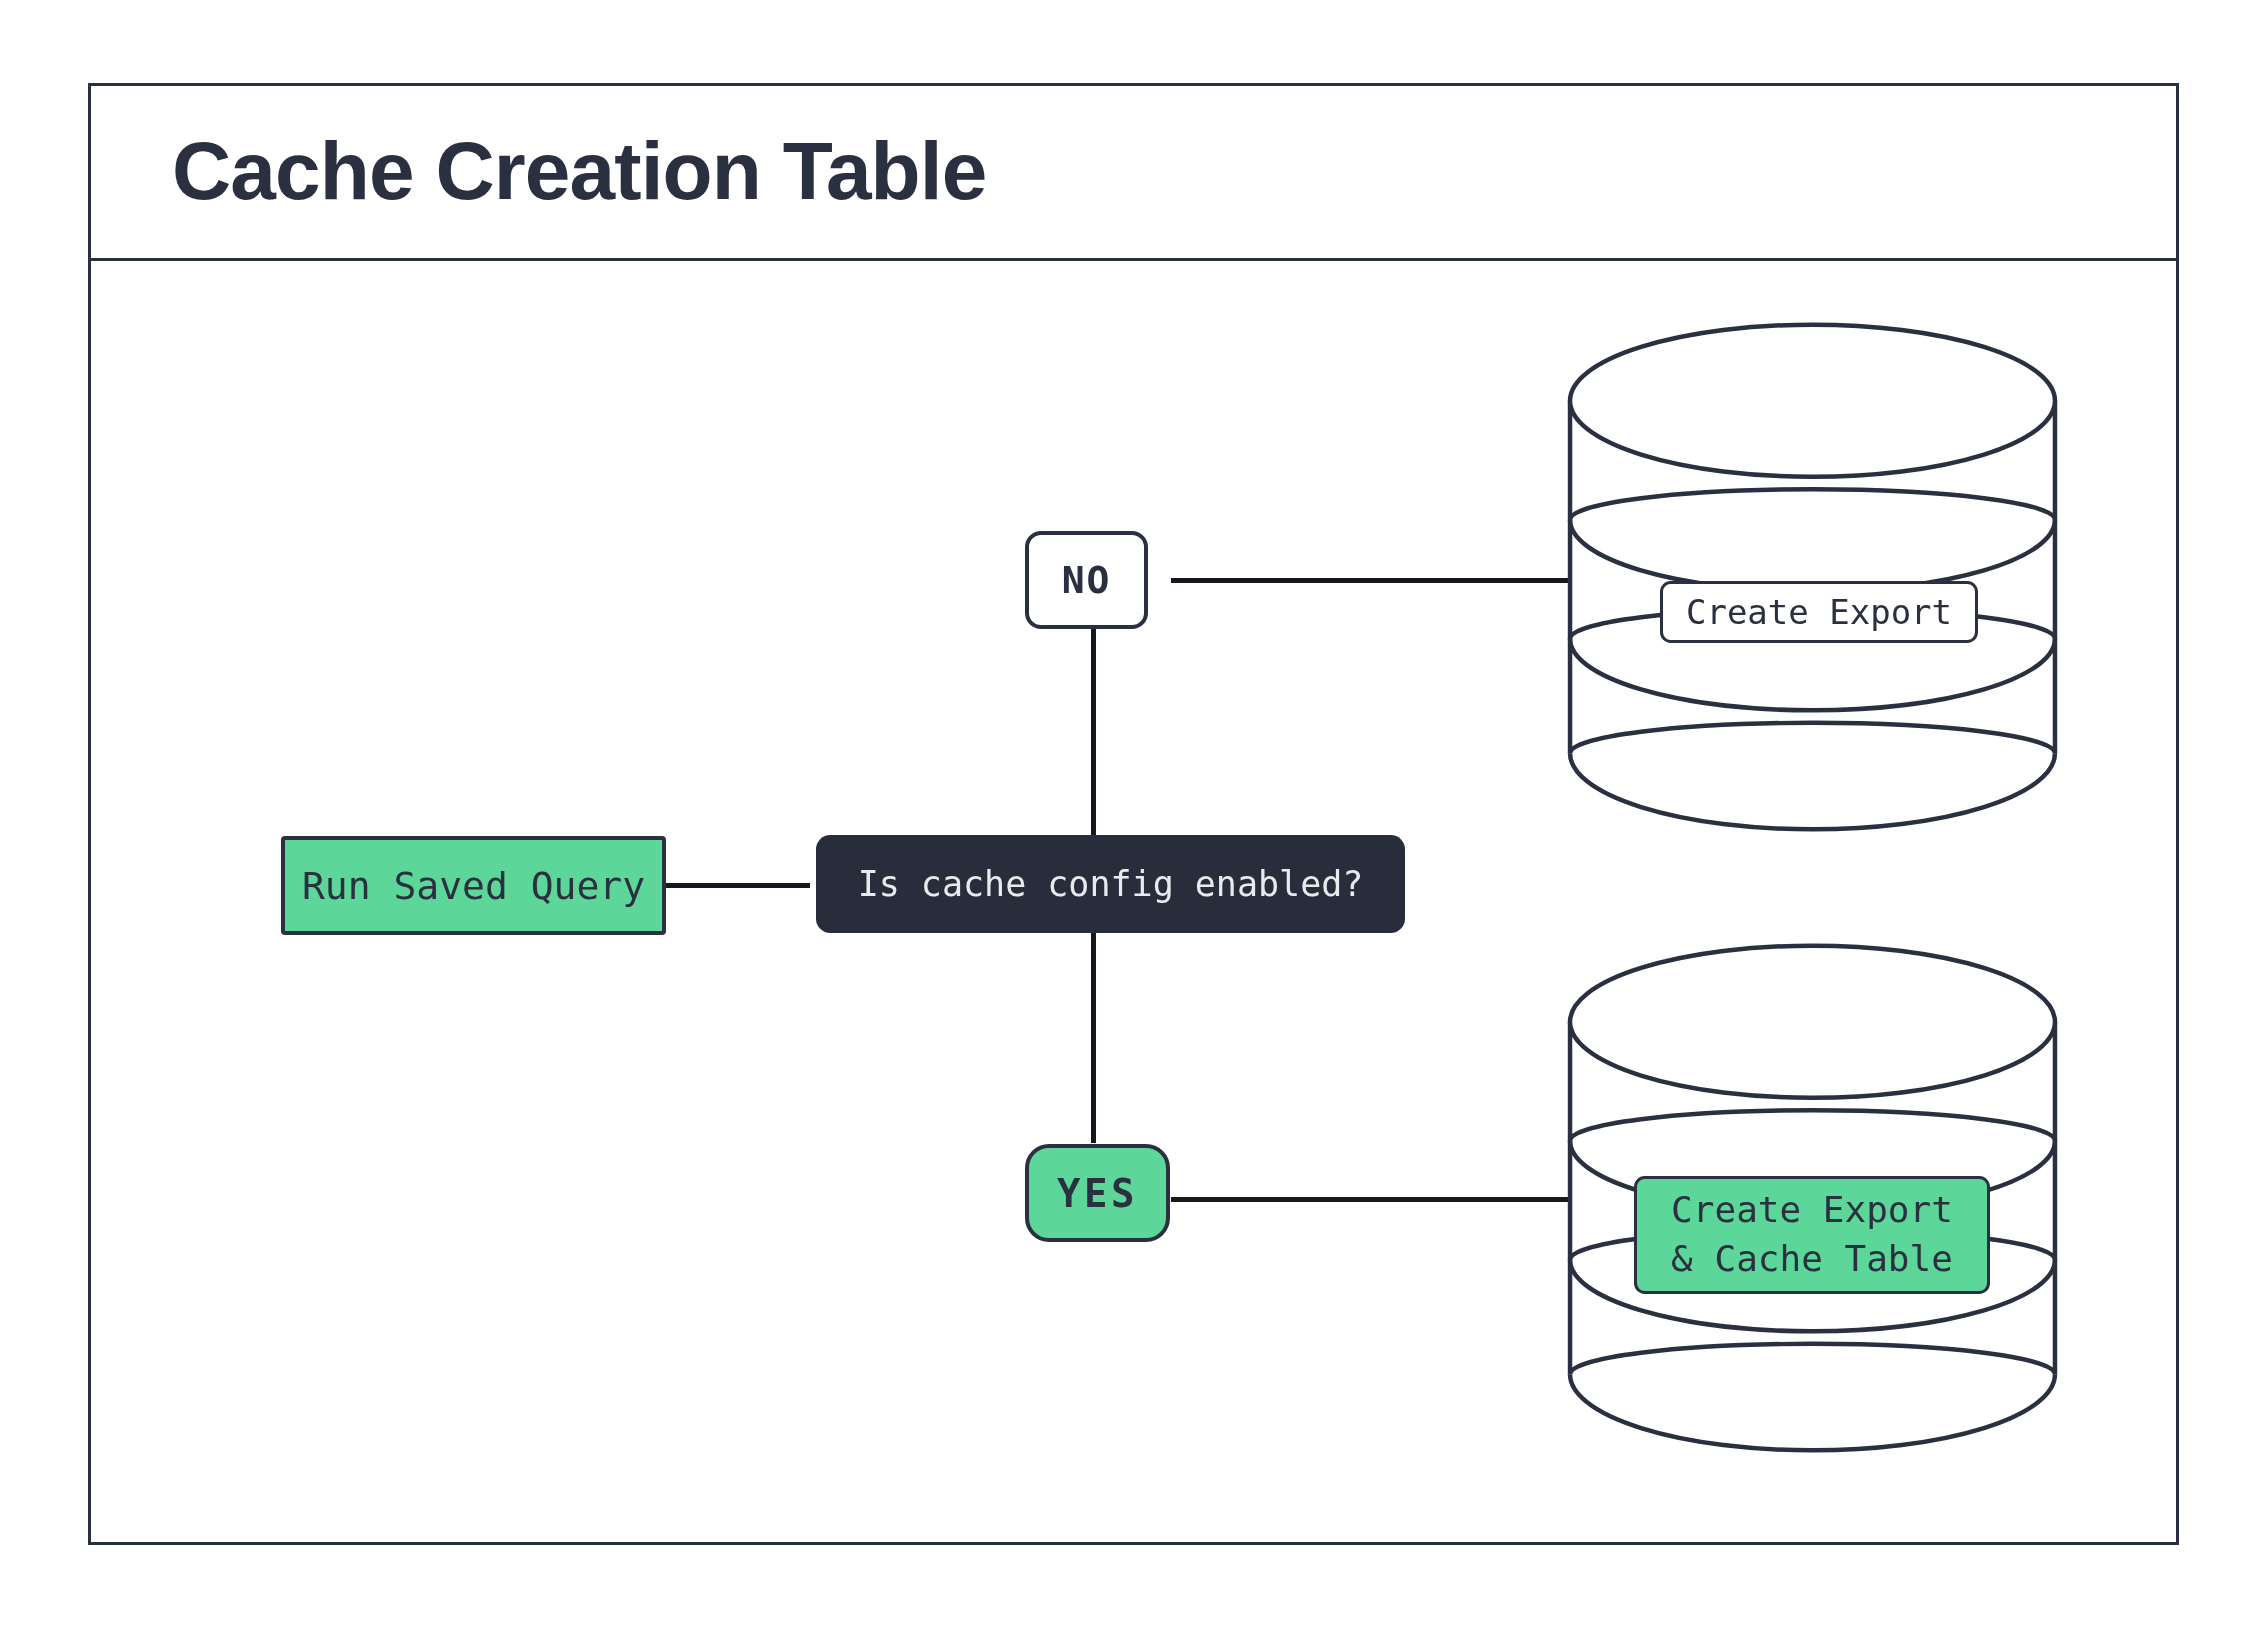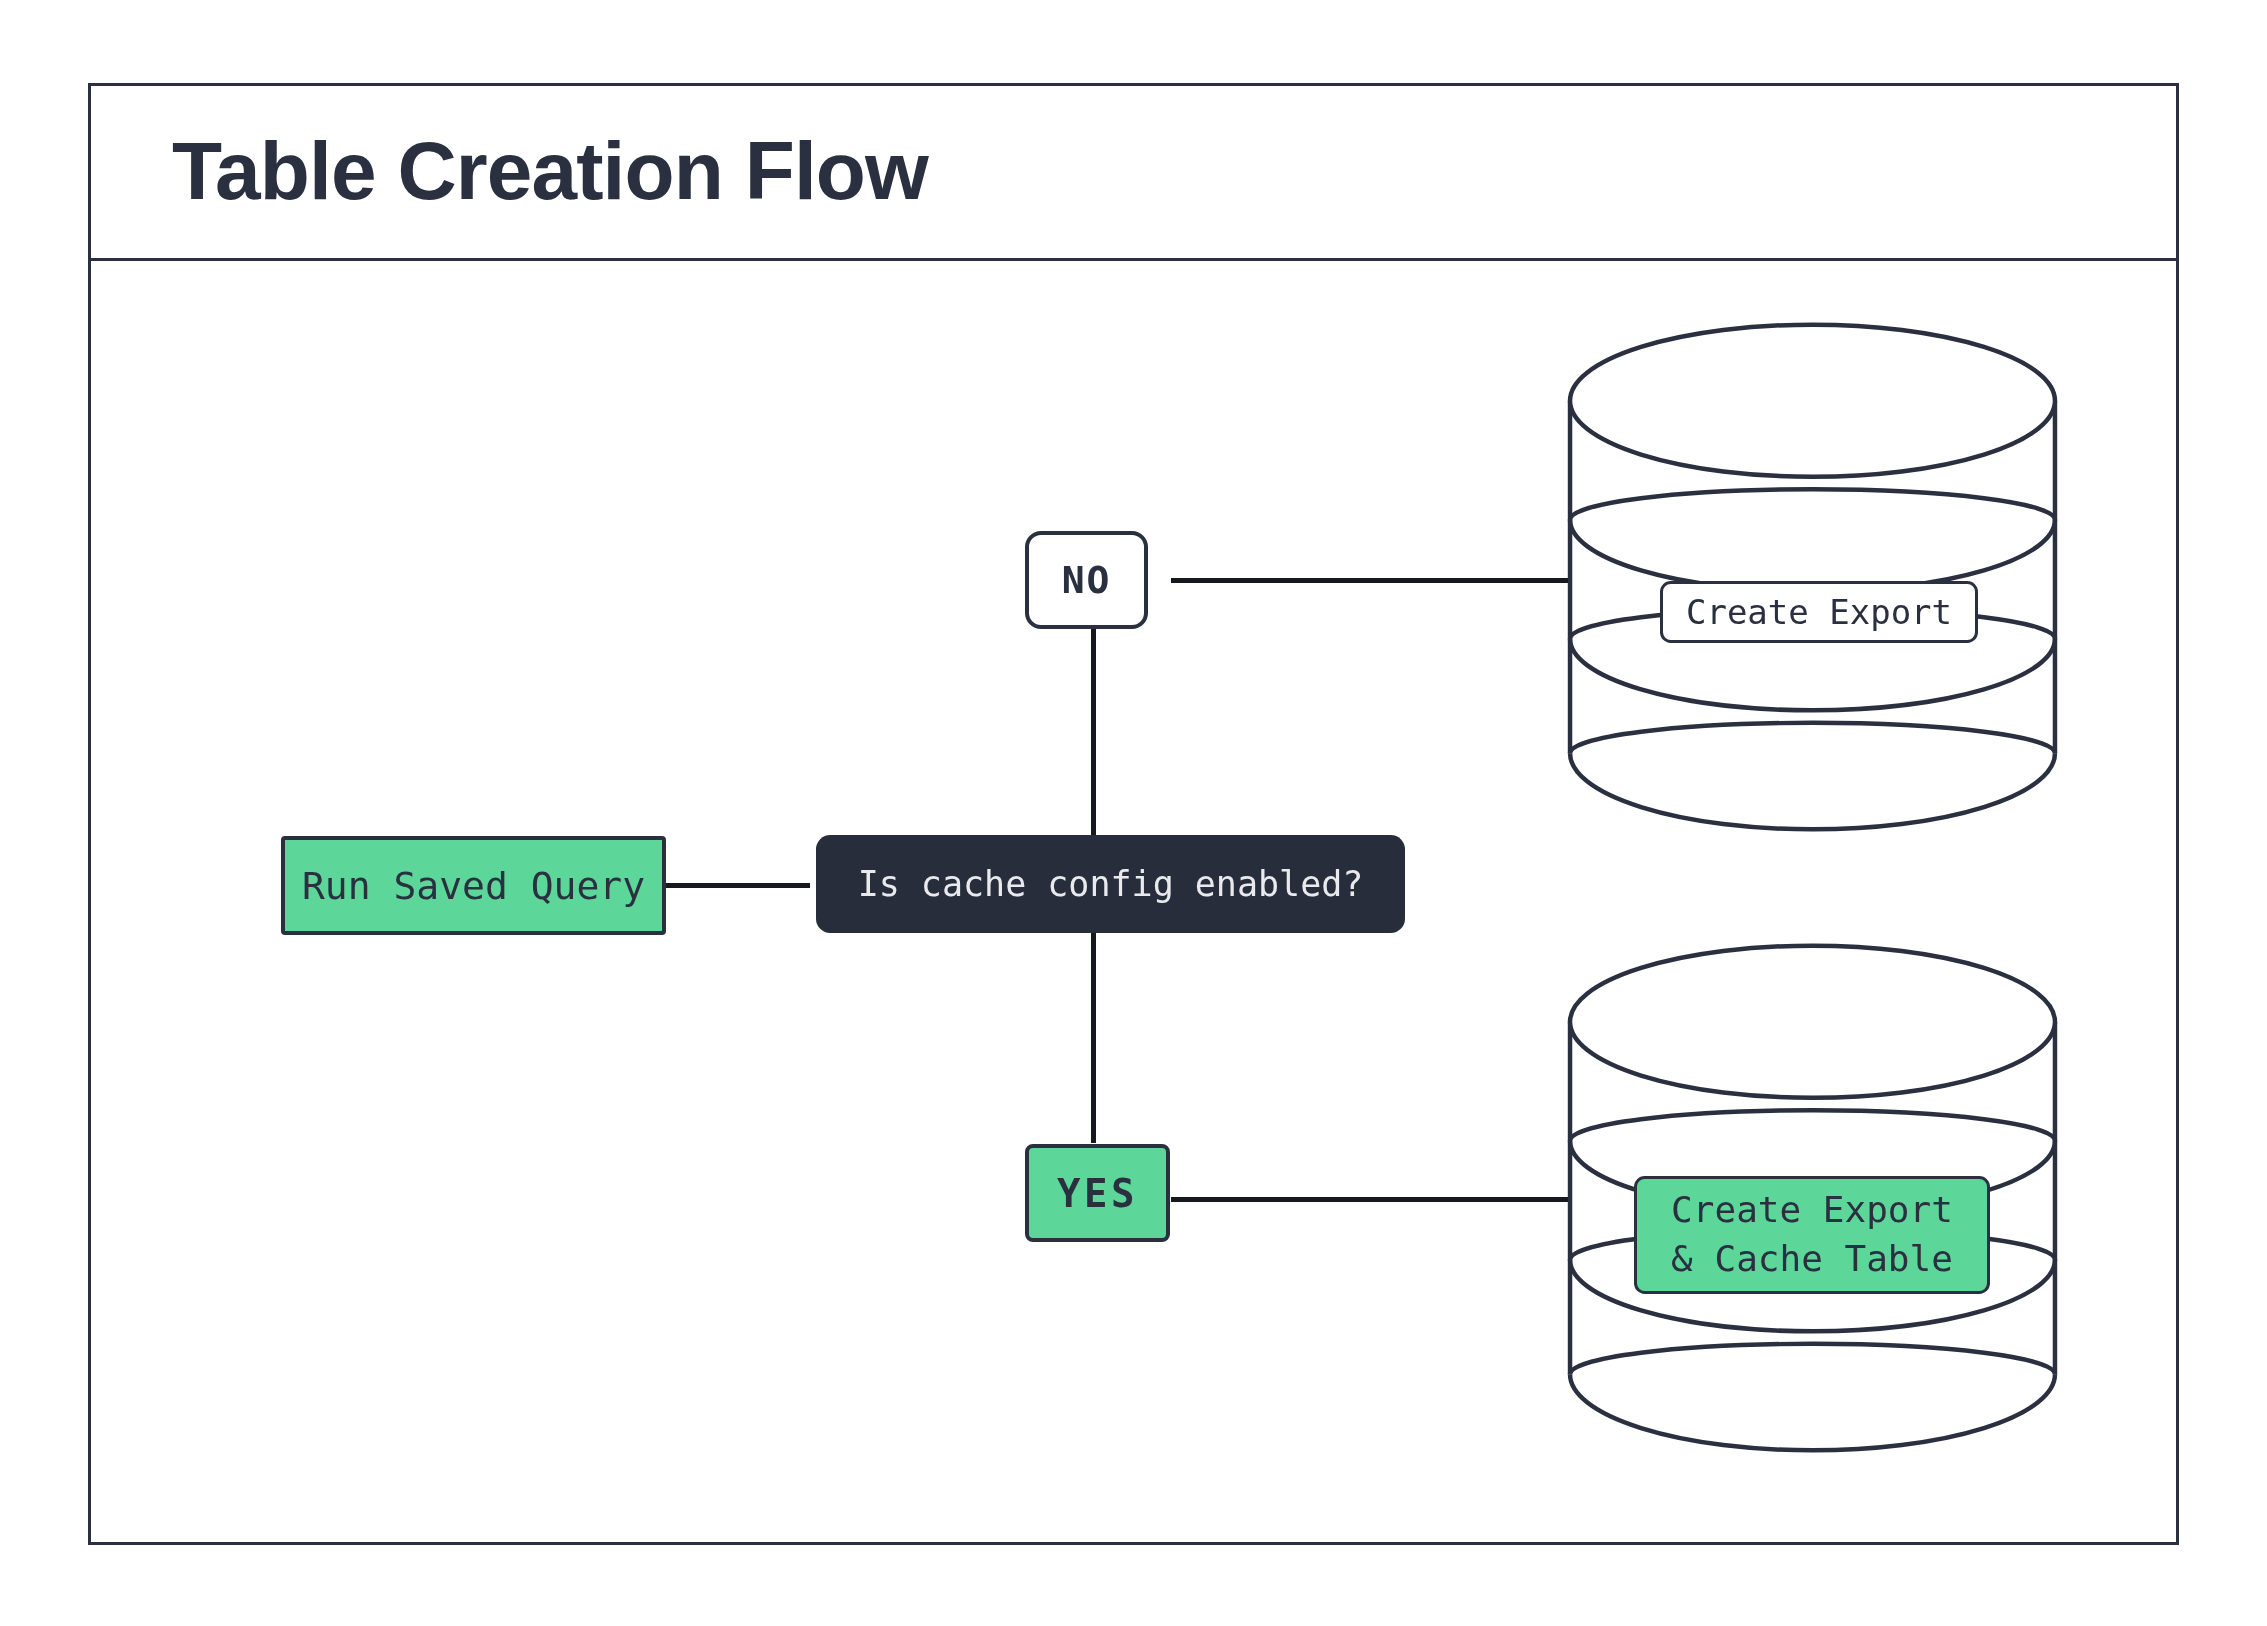--- a/index.html
+++ b/index.html
@@ -68,21 +68,21 @@
     left:1025px;top:531px;width:123px;height:98px;
     background:#ffffff;
     border:4.5px solid var(--ink);
     border-radius:16px;
     font-size:38px;font-weight:700;letter-spacing:1.8px;
   }
   .node-yes{
     left:1025px;top:1144px;width:145px;height:98px;
     background:var(--green);
     border:4.5px solid var(--ink);
-    border-radius:8px;
+    border-radius:24px;
     font-size:39px;font-weight:700;letter-spacing:3.6px;
   }
 
   
   .cyl{left:1567px;top:322px;width:491px;height:510px;}
   .cyl-bottom{top:943px;}
   .cyl path, .cyl line, .cyl ellipse{
     stroke:var(--ink);
     stroke-width:5;
     fill:none;
@@ -110,21 +110,21 @@
     line-height:1.35;
     flex-direction:column;
   }
 </style>
 </head>
 <body>
 
 <div class="abs frame"></div>
 
 <div class="abs header">
-  <div class="title">Table Creation Flow</div>
+  <div class="title">Cache Creation Table</div>
 </div>
 
 <div class="abs connector" style="left:1171px;top:578px;width:399px;height:4.5px;"></div>
 <div class="abs connector" style="left:666px;top:883px;width:144px;height:4.5px;"></div>
 <div class="abs connector" style="left:1171px;top:1197px;width:399px;height:4.5px;"></div>
 <div class="abs connector" style="left:1091px;top:629px;width:4.5px;height:206px;"></div>
 <div class="abs connector" style="left:1091px;top:932px;width:4.5px;height:211px;"></div>
 
 <svg class="abs cyl" viewBox="0 0 548 570">
   <line x1="3" y1="88" x2="3" y2="482"></line>

